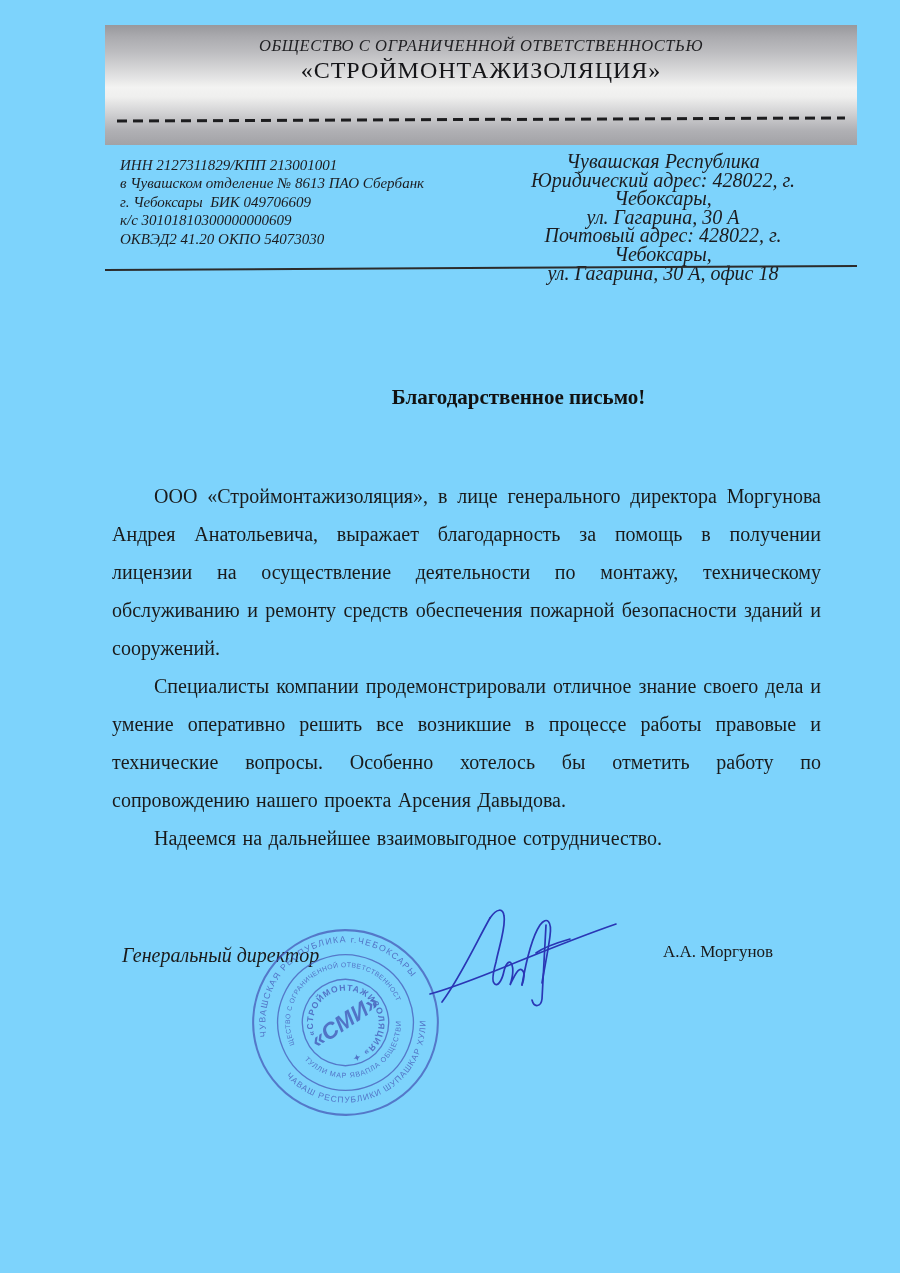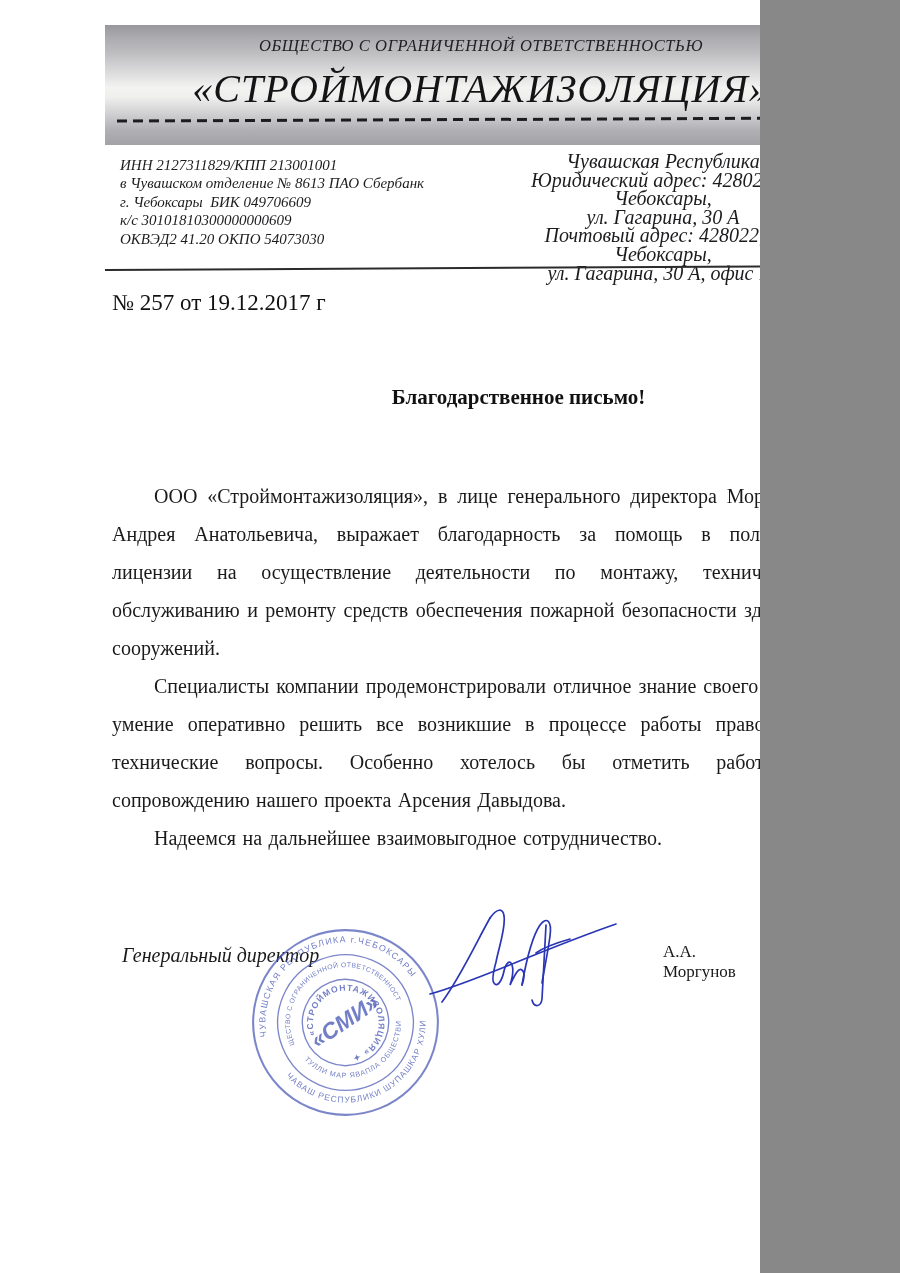--- a/index.html
+++ b/index.html
@@ -1,42 +1,41 @@
 <!DOCTYPE html>
 <html><head>
 <meta charset="utf-8">
 <style>
   html,body{margin:0;padding:0;background:#888;}
   .page{
     position:relative;
-    width:760px;height:1273px;
-    background:#ffffff;
+    width:900px;height:1273px;
+    background:#7dd3fc;
     overflow:hidden;
     font-family:"Liberation Serif", serif;
     color:#1b1b1b;
   }
   
   .banner{
     position:absolute;left:105px;top:25px;width:752px;height:120px;
     background:linear-gradient(180deg,
       #98989c 0%, #ababaf 10%, #bcbcbf 22%, #dcdcdd 40%,
       #f3f3f2 52%, #efefee 60%, #d0d0d2 74%, #b0b0b4 88%, #a2a2a6 100%);
     text-align:center;
   }
   .org-type{
     padding-top:11px;
     font-style:italic;
     font-size:16.5px;
     letter-spacing:0.6px;
     color:#1f1f22;
   }
   .org-name{
-    margin-top:9px;
-    font-style:italic;
-    font-size:40px;
+    margin-top:1px;
+    font-size:24px;
     letter-spacing:1px;
     color:#141417;
   }
   .dashed-rule{
     position:absolute;left:12px;top:93px;width:728px;height:3px;
     background:repeating-linear-gradient(90deg,#1d1d1f 0 10px,transparent 10px 16px);
     transform:rotate(-0.25deg);
   }
   
   .req-left{
@@ -112,21 +111,20 @@
   <div class="req-right">
     <span class="req-line">Чувашская Республика</span>
     <span class="req-line">Юридический адрес: 428022, г. Чебоксары,</span>
     <span class="req-line">ул. Гагарина, 30 А</span>
     <span class="req-line">Почтовый адрес: 428022, г. Чебоксары,</span>
     <span class="req-line">ул. Гагарина, 30 А, офис 18</span>
   </div>
 
   <div class="separator"></div>
 
-  <div class="ref-line">№ 257 от 19.12.2017 г</div>
   <div class="letter-title">Благодарственное письмо!</div>
 
   <div class="body-text">
     <p>ООО «Строймонтажизоляция», в лице генерального директора Моргунова Андрея Анатольевича, выражает благодарность за помощь в получении лицензии на осуществление деятельности по монтажу, техническому обслуживанию и ремонту средств обеспечения пожарной безопасности зданий и сооружений.</p>
     <p>Специалисты компании продемонстрировали отличное знание своего дела и умение оперативно решить все возникшие в процессе работы правовые и технические вопросы. Особенно хотелось бы отметить работу по сопровождению нашего проекта Арсения Давыдова.</p>
     <p>Надеемся на дальнейшее взаимовыгодное сотрудничество.</p>
   </div>
   <span class="artifact">‘</span>
 
   <div class="sig-position">Генеральный директор</div>

